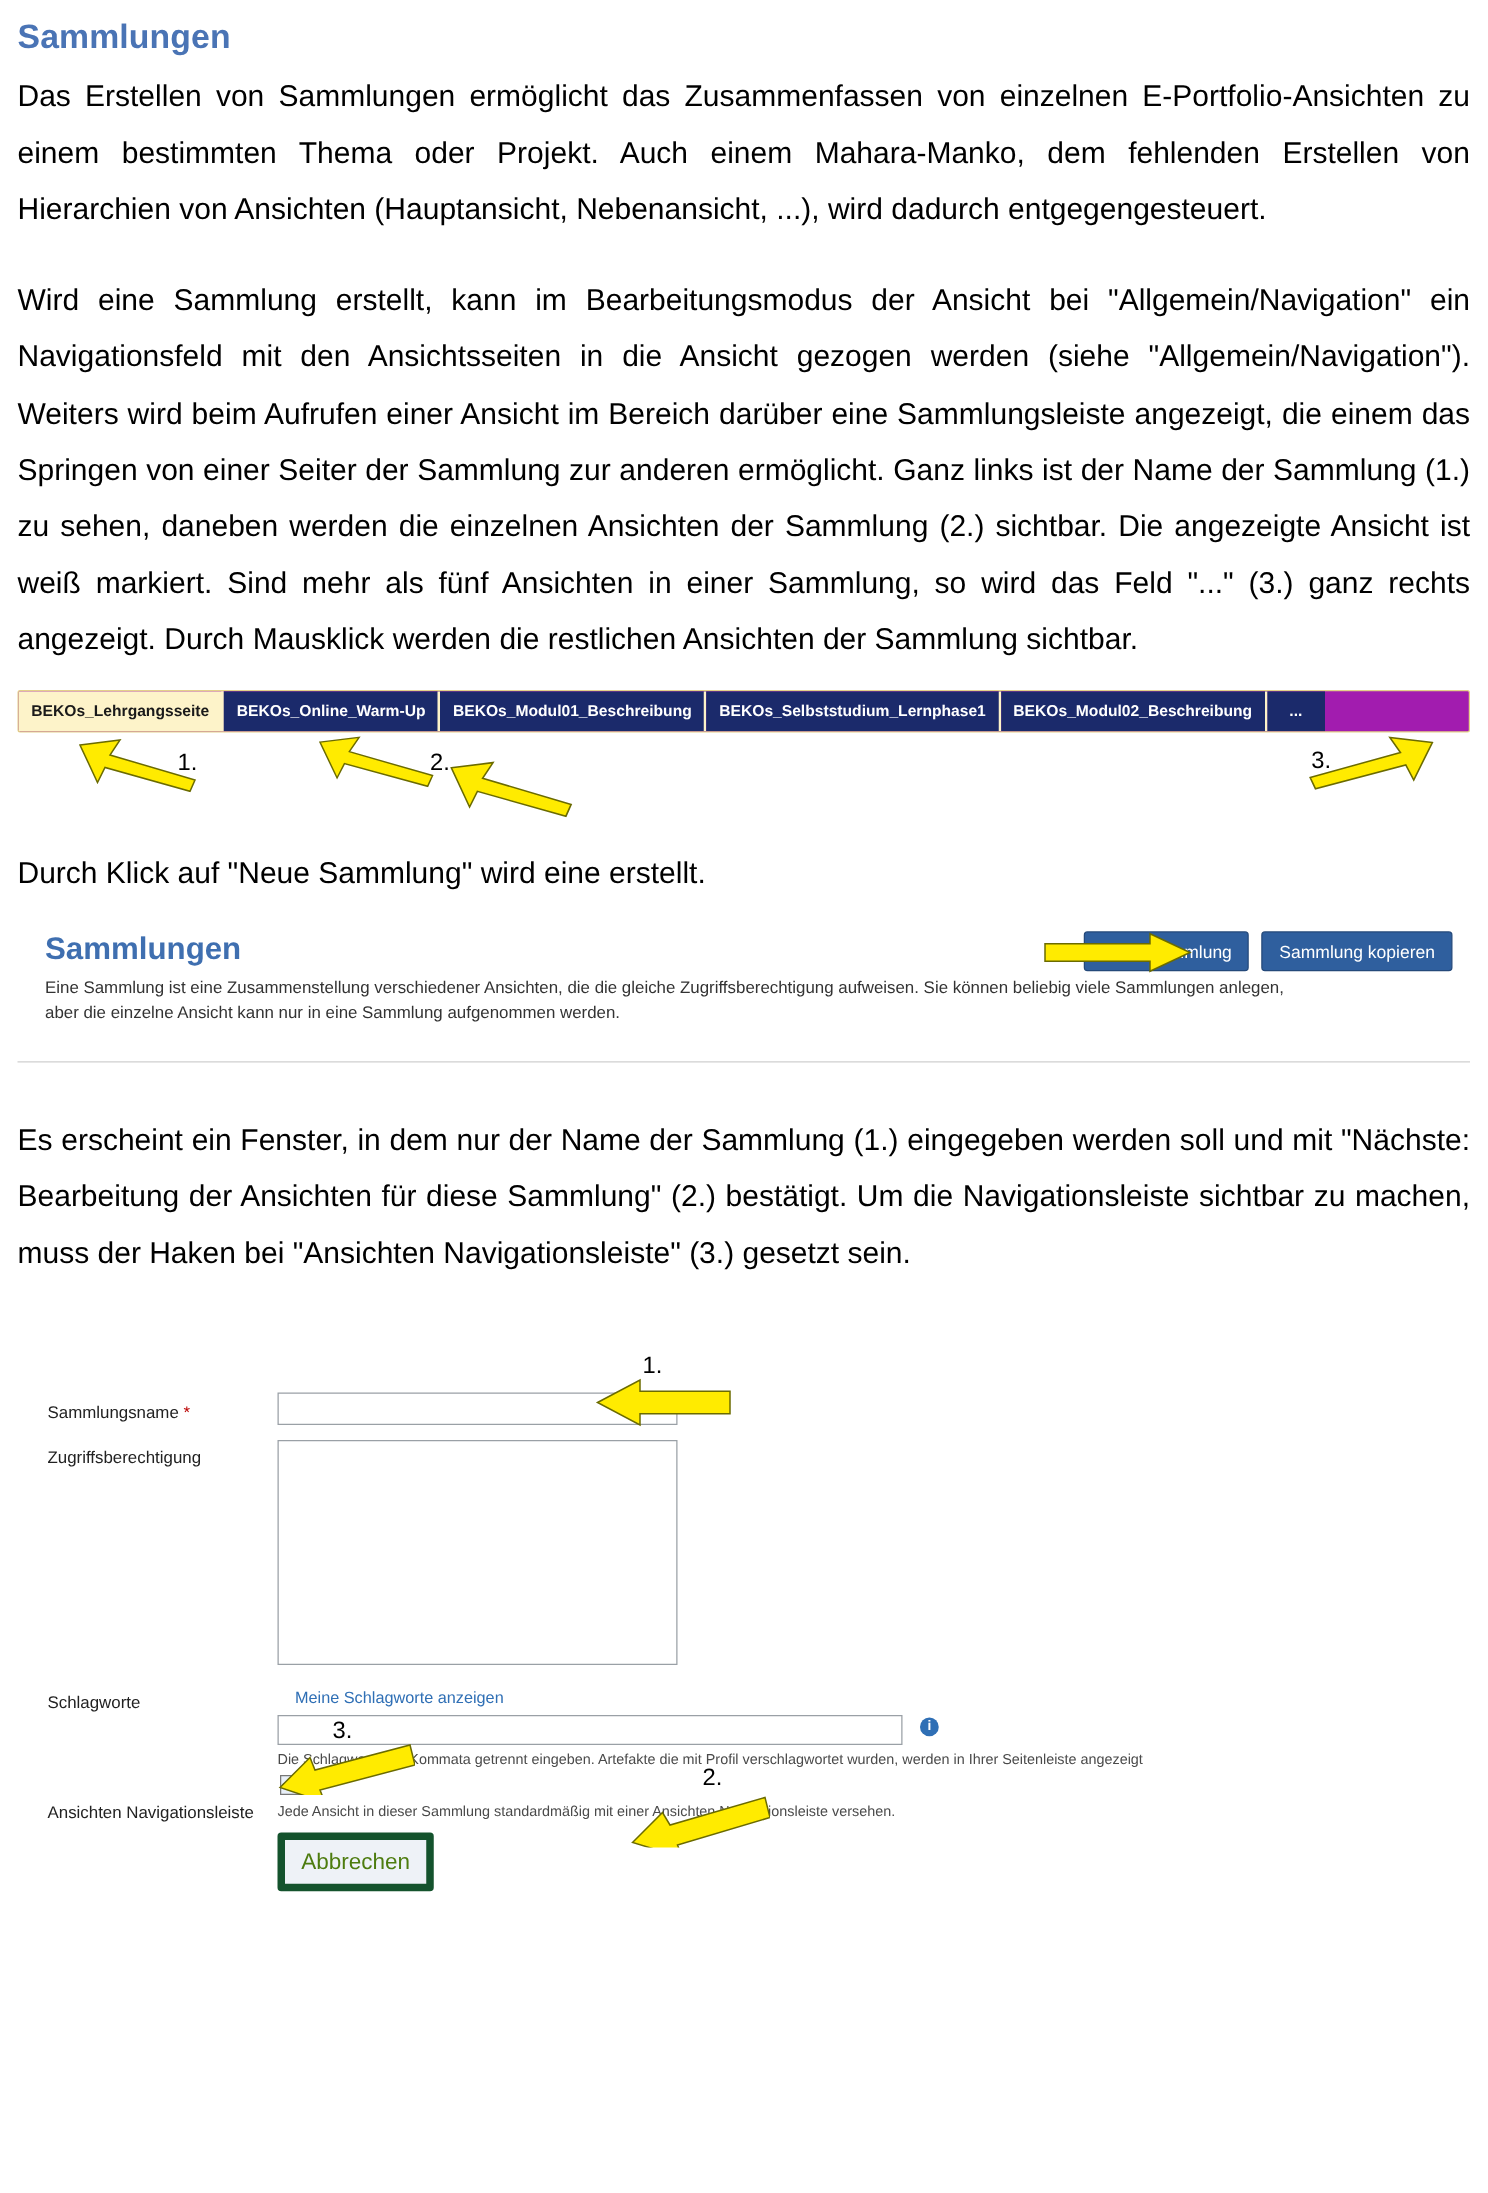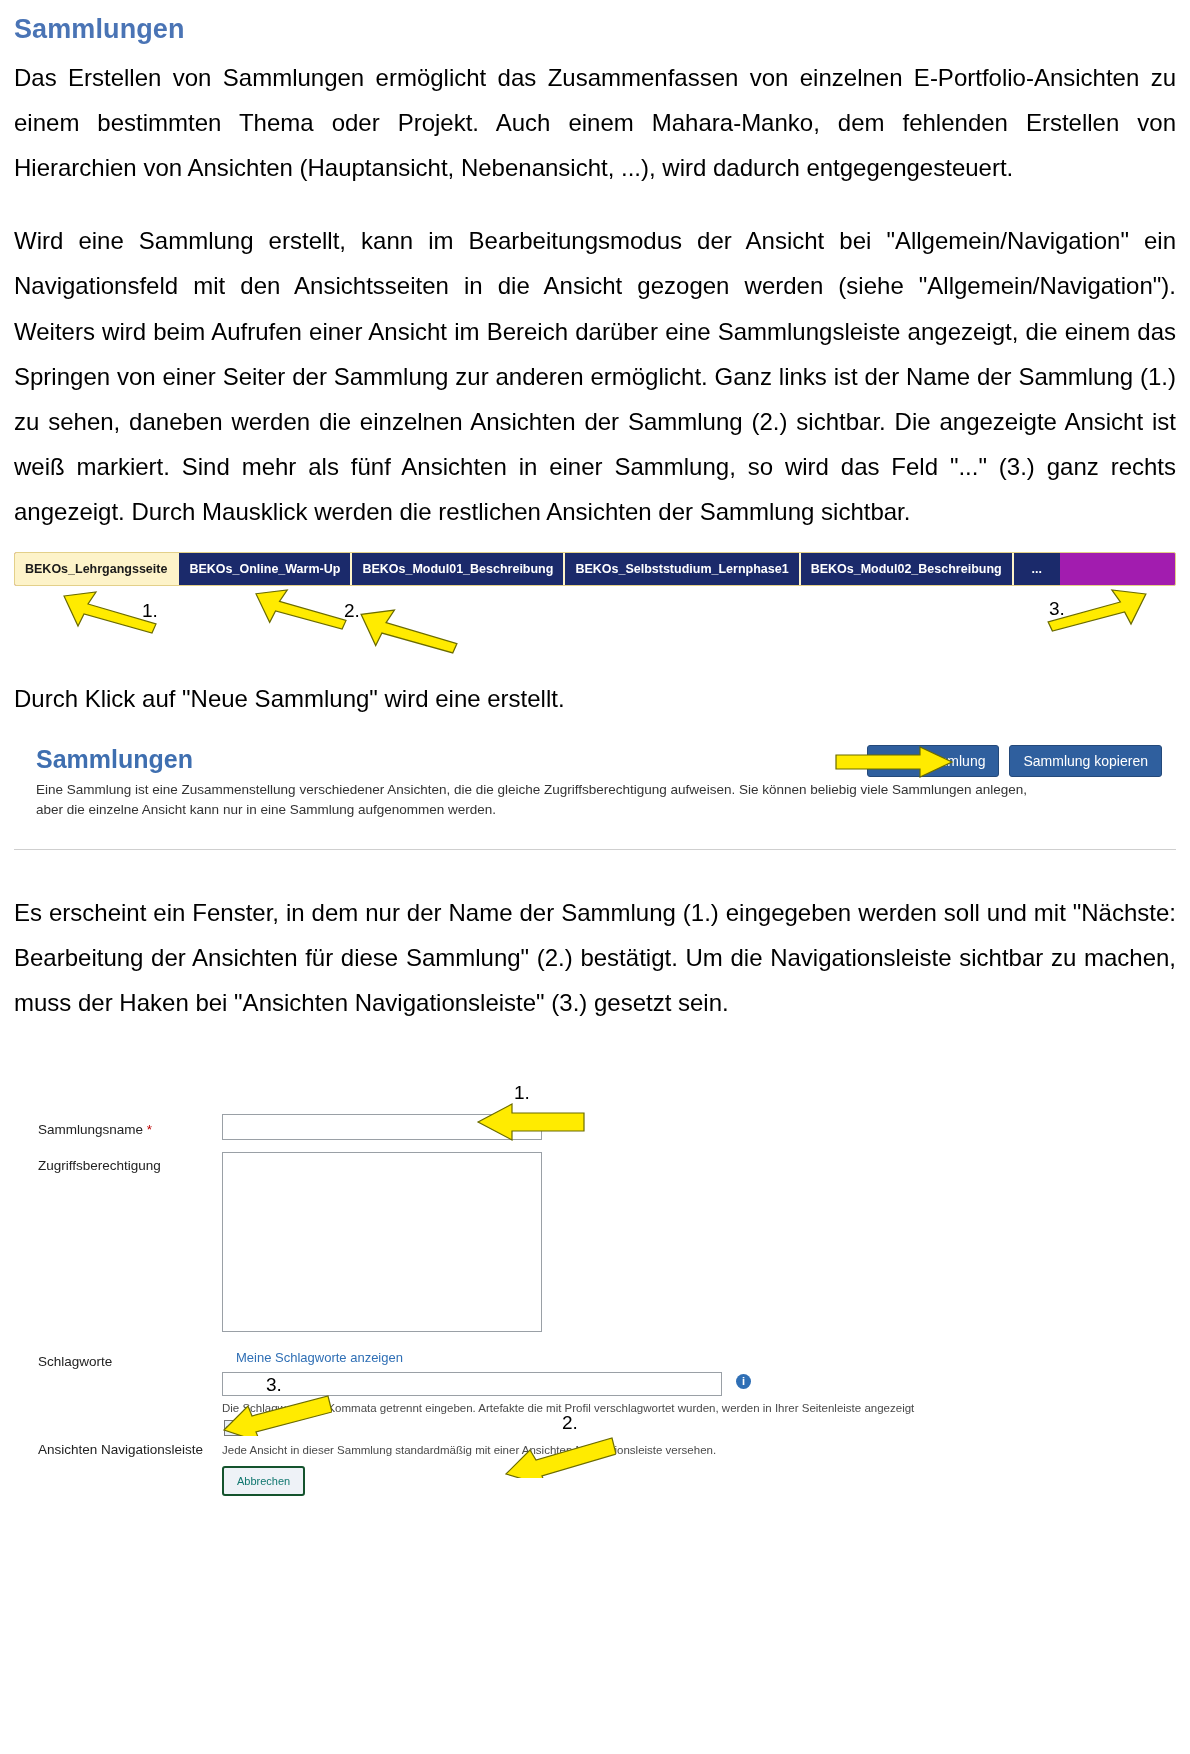--- a/index.html
+++ b/index.html
@@ -184,24 +184,24 @@
     position: absolute;
     left: 3px;
     top: 0px;
     width: 4px;
     height: 8px;
     border: solid #23457a;
     border-width: 0 2px 2px 0;
     transform: rotate(40deg);
   }
   .btn-secondary {
-    font-size: 11px;
-    color: #0f766e;
+    font-size: 18px;
+    color: #4d7c0f;
     background: #eef2f7;
-    border: 2px solid #14532d;
+    border: 6px solid #14532d;
     border-radius: 3px;
     padding: 7px 13px;
     display: inline-block;
   }
 </style>
 </head>
 <body>
 
 <div class="page">
 

